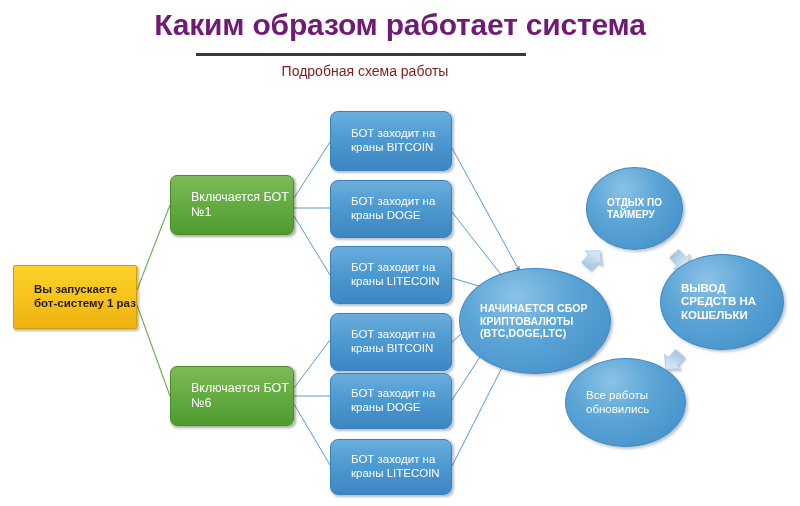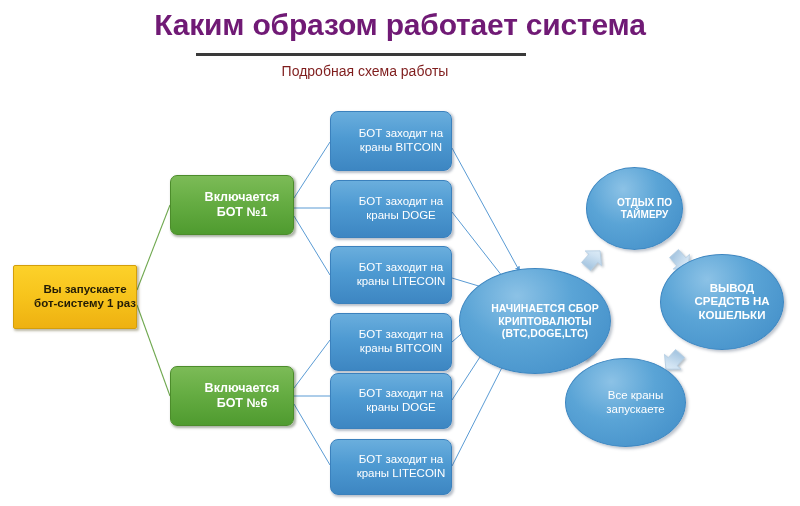--- a/index.html
+++ b/index.html
@@ -49,21 +49,21 @@
     font-size: 14px;
     color: #7f1d1d;
   }
   
   .node {
     position: absolute;
     box-sizing: border-box;
     display: flex;
     align-items: center;
     justify-content: center;
-    text-align: center;
+    text-align: left;
     line-height: 1.18;
     padding-left: 20px;
   }
   .node span { display: block; width: 100%; }
 
   
   .box-yellow {
     border-radius: 2px;
     background: linear-gradient(to bottom, #fcd12a 0%, #f7c41c 48%, #eeb111 100%);
     border: 1px solid #d39e0b;
@@ -73,21 +73,20 @@
     box-shadow: 1.5px 1.5px 2.5px rgba(80,70,20,0.38);
   }
   
   .box-green {
     border-radius: 7px;
     background: linear-gradient(to bottom, #7cbb57 0%, #66ad43 45%, #4f9b2f 100%);
     border: 1px solid #4c8c2b;
     color: #ffffff;
     font-size: 12.5px;
     box-shadow: 1.5px 1.5px 2.5px rgba(40,60,25,0.40);
-    font-weight: bold;
   }
   
   .box-blue {
     border-radius: 8px;
     background: linear-gradient(to bottom, #6aaedd 0%, #4e9ad2 45%, #3d86c2 100%);
     border: 1px solid #3b81bd;
     color: #ffffff;
     font-size: 11.5px;
     box-shadow: 1.5px 1.5px 2.5px rgba(40,60,90,0.33);
   }
@@ -206,14 +205,14 @@
   <span>НАЧИНАЕТСЯ СБОР КРИПТОВАЛЮТЫ (BTC,DOGE,LTC)</span>
 </div>
 
 <div class="node ellipse timer" style="left:586px; top:167px; width:97px; height:83px;">
   <span>ОТДЫХ ПО ТАЙМЕРУ</span>
 </div>
 <div class="node ellipse wallet" style="left:660px; top:254px; width:124px; height:96px;">
   <span>ВЫВОД СРЕДСТВ НА КОШЕЛЬКИ</span>
 </div>
 <div class="node ellipse refresh" style="left:565px; top:358px; width:121px; height:89px;">
-  <span>Все краны запускаете</span>
+  <span>Все работы обновились</span>
 </div>
 
 </body></html>

